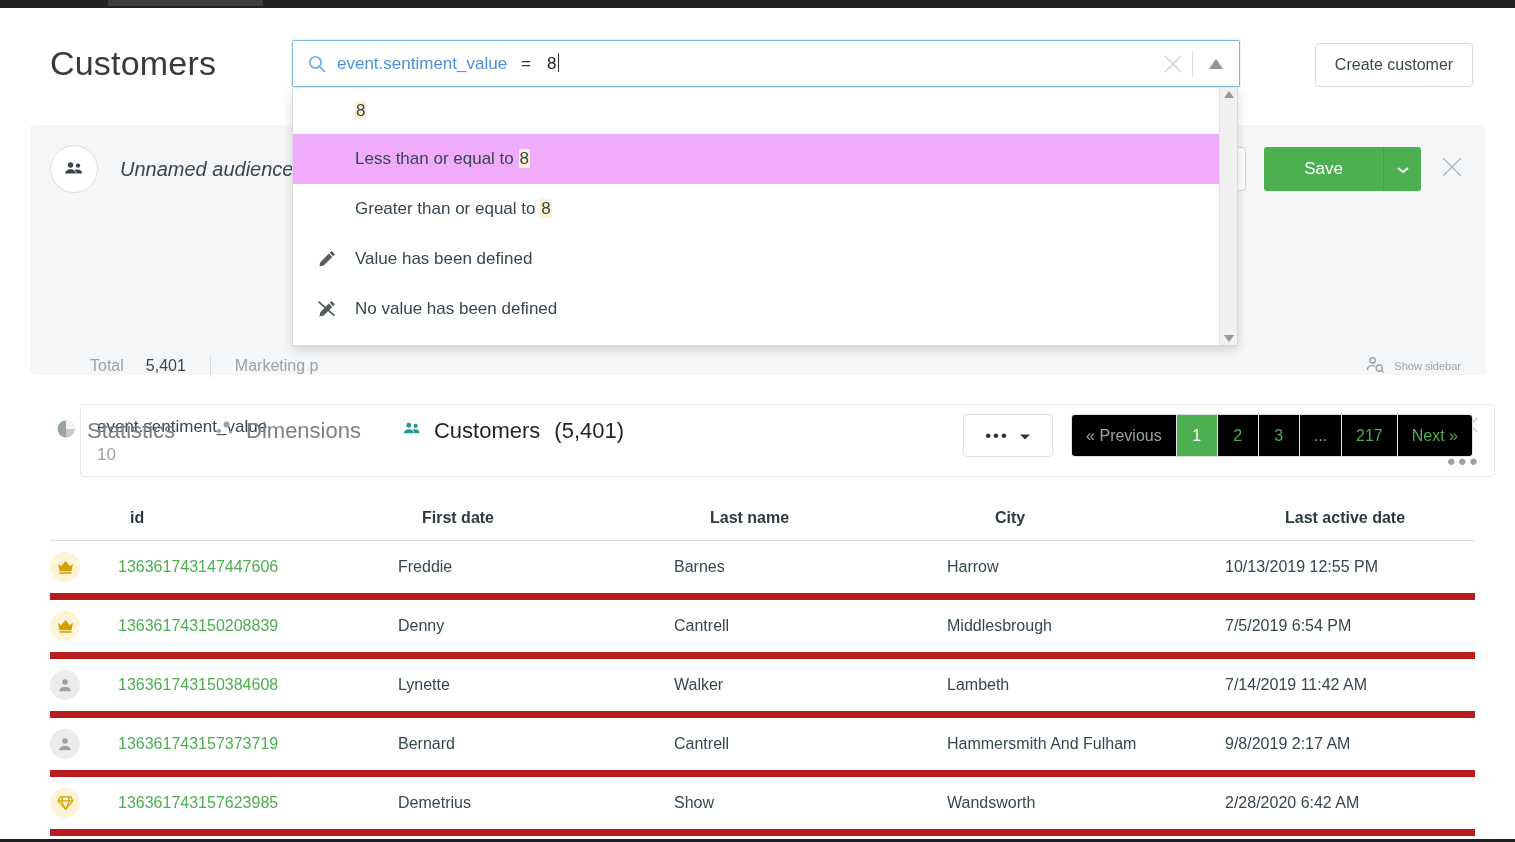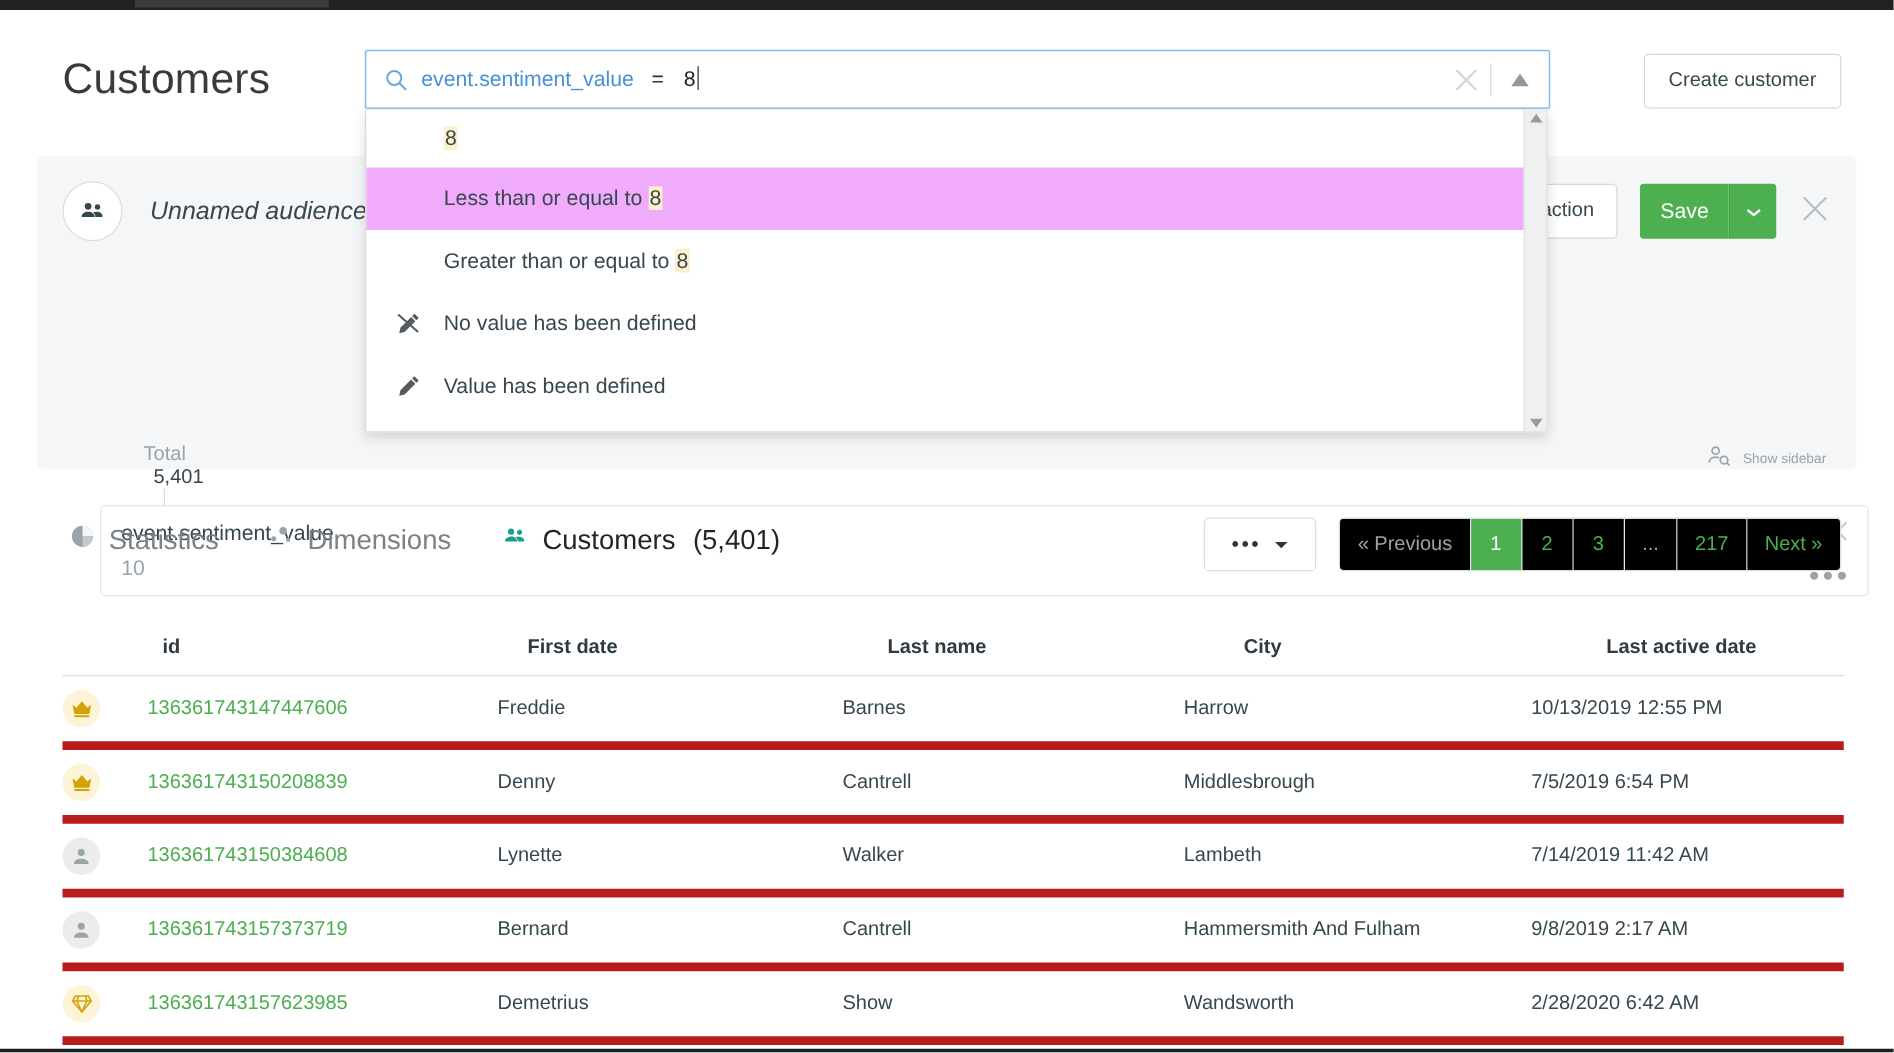--- a/index.html
+++ b/index.html
@@ -92,35 +92,34 @@
     margin-left:22px; font-size:20px; font-style:italic; color:#37474f;
   }
   .aud-actions { position:absolute; right:20px; top:22px; display:flex; align-items:center; }
   .act-btn {
     height:44px; padding:0 18px; border:1px solid #d5d8da; border-radius:4px;
     background:#fff; color:#37474f; font-size:16px; display:flex; align-items:center;
     cursor:pointer; font-family:"Liberation Sans", sans-serif;
   }
   .save-group { display:flex; margin-left:18px; }
   .save-btn {
-    height:44px; padding:0 16px; background:#4caf50; color:#fff; border:none;
+    height:44px; padding:0 40px; background:#4caf50; color:#fff; border:none;
     font-size:17px; border-radius:3px 0 0 3px; cursor:pointer;
     font-family:"Liberation Sans", sans-serif;
   }
   .save-caret {
     width:38px; height:44px; background:#4caf50; border:none;
     border-left:1px solid #46a04a; border-radius:0 3px 3px 0; cursor:pointer;
     display:flex; align-items:center; justify-content:center;
   }
   .close-x { margin-left:18px; cursor:pointer; display:flex; align-items:center; }
 
   .stats-row {
     position:absolute; left:60px; top:230px; display:flex; align-items:center;
     font-size:16px;
-    flex-direction:column;
   }
   .st-label { color:#9aa3a8; }
   .st-val { color:#37474f; margin-left:22px; }
   .st-div { width:1px; height:22px; background:#d9dcde; margin:0 24px; }
   .st-more { color:#9aa3a8; }
 
   .show-sidebar {
     position:absolute; right:24px; top:230px; display:flex; align-items:center;
     color:#9aa3a8; font-size:11px; cursor:pointer;
   }
@@ -305,33 +304,33 @@
 
         <div class="dd-item">
           <span class="dd-ico"></span>
           <span class="dd-label"><span>Greater than or equal to </span><span class="hl">8</span></span>
         </div>
 
         <div class="dd-item">
           <span class="dd-ico">
             <svg width="20" height="20" viewBox="0 0 20 20" fill="#555b5e">
               <path d="M14.6 1.9l3.4 3.4-1.9 1.9-3.4-3.4zM11.9 4.6l3.4 3.4-8.6 8.6-4.3.9.9-4.3z"></path>
-              <path d="M1.5 2.6l16 14" stroke="#555b5e" stroke-width="1.7" fill="none"></path>
             </svg>
           </span>
-          <span class="dd-label">No value has been defined</span>
+          <span class="dd-label">Value has been defined</span>
         </div>
 
         <div class="dd-item">
           <span class="dd-ico">
             <svg width="20" height="20" viewBox="0 0 20 20" fill="#555b5e">
               <path d="M14.6 1.9l3.4 3.4-1.9 1.9-3.4-3.4zM11.9 4.6l3.4 3.4-8.6 8.6-4.3.9.9-4.3z"></path>
+              <path d="M1.5 2.6l16 14" stroke="#555b5e" stroke-width="1.7" fill="none"></path>
             </svg>
           </span>
-          <span class="dd-label">Value has been defined</span>
+          <span class="dd-label">No value has been defined</span>
         </div>
       </div>
 
       <div class="dd-scroll">
         <div class="sc-arrow sc-up"></div>
         <div class="sc-arrow sc-dn"></div>
       </div>
     </div>
   </div>
 

